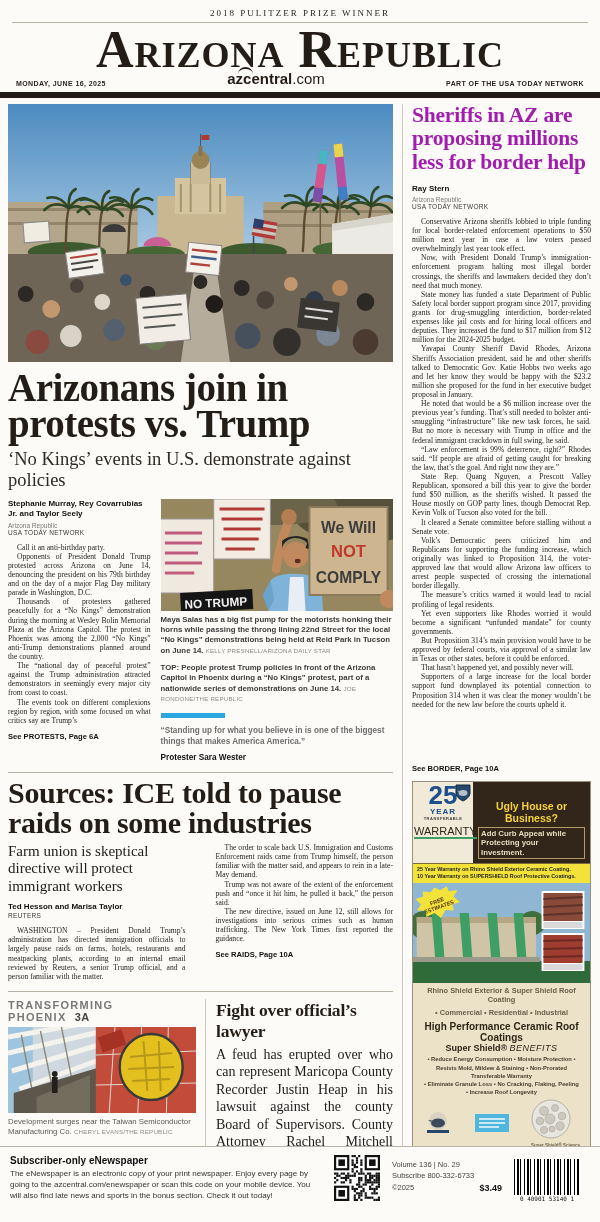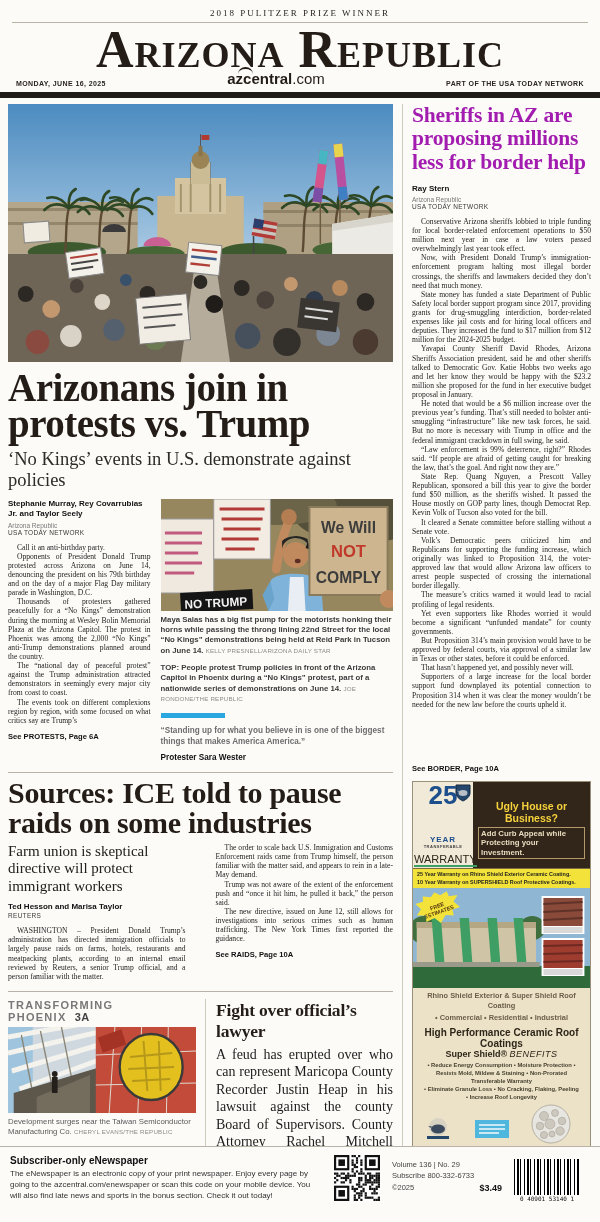--- a/index.html
+++ b/index.html
@@ -80,21 +80,21 @@
   .sher-h { font-family:"Liberation Serif",serif; font-weight:700; font-size:21.5px;
             line-height:1.1; letter-spacing:-.2px; color:#a21caf; }
   .sher-byline { margin-top:9px; }
   .sher-body { min-height:540px; }
 
   
   .ad { border:1px solid #8d barrel; border:1px solid #9a8f78; background:#ece2c8; margin-top:8px; }
   .ad-top { display:flex; }
   .ad-badge { width:60px; background:#f1ead8; text-align:center; padding:2px 1px 1px; position:relative; }
   .ad-25 { font-size:26px; font-weight:800; color:#1c4f8c; line-height:.9; }
-  .ad-year { font-size:8px; font-weight:800; color:#1c4f8c; letter-spacing:1px;margin-top:28px; }
+  .ad-year { font-size:8px; font-weight:800; color:#1c4f8c; letter-spacing:1px; }
   .ad-transfer { font-size:4px; font-weight:700; color:#444; letter-spacing:.5px; }
   .ad-warranty { font-size:11px; font-weight:400; color:#2e2619; border-bottom:2px solid #3f9e63; display:inline-block; }
   .ad-badge svg { position:absolute; right:2px; top:2px; }
   .ad-head { flex:1; background:#32251a; padding:18px 5px 4px; }
   .ad-head-title { font-size:10.5px; font-weight:800; color:#f6d23c; text-align:center; }
   .ad-head-sub { border:1px solid #b49a6a; color:#e8ddbf; font-size:7.8px; font-weight:700;
                  text-align:left; margin-top:3px; padding:1px 2px; line-height:1.2; }
   .ad-banner { background:#f2e23a; padding:2px 4px; border-top:1px solid #7a6a40; }
   .ad-banner div { font-size:5.4px; font-weight:700; color:#1f1f1f; line-height:1.35; }
   .ad-photo { position:relative; }

